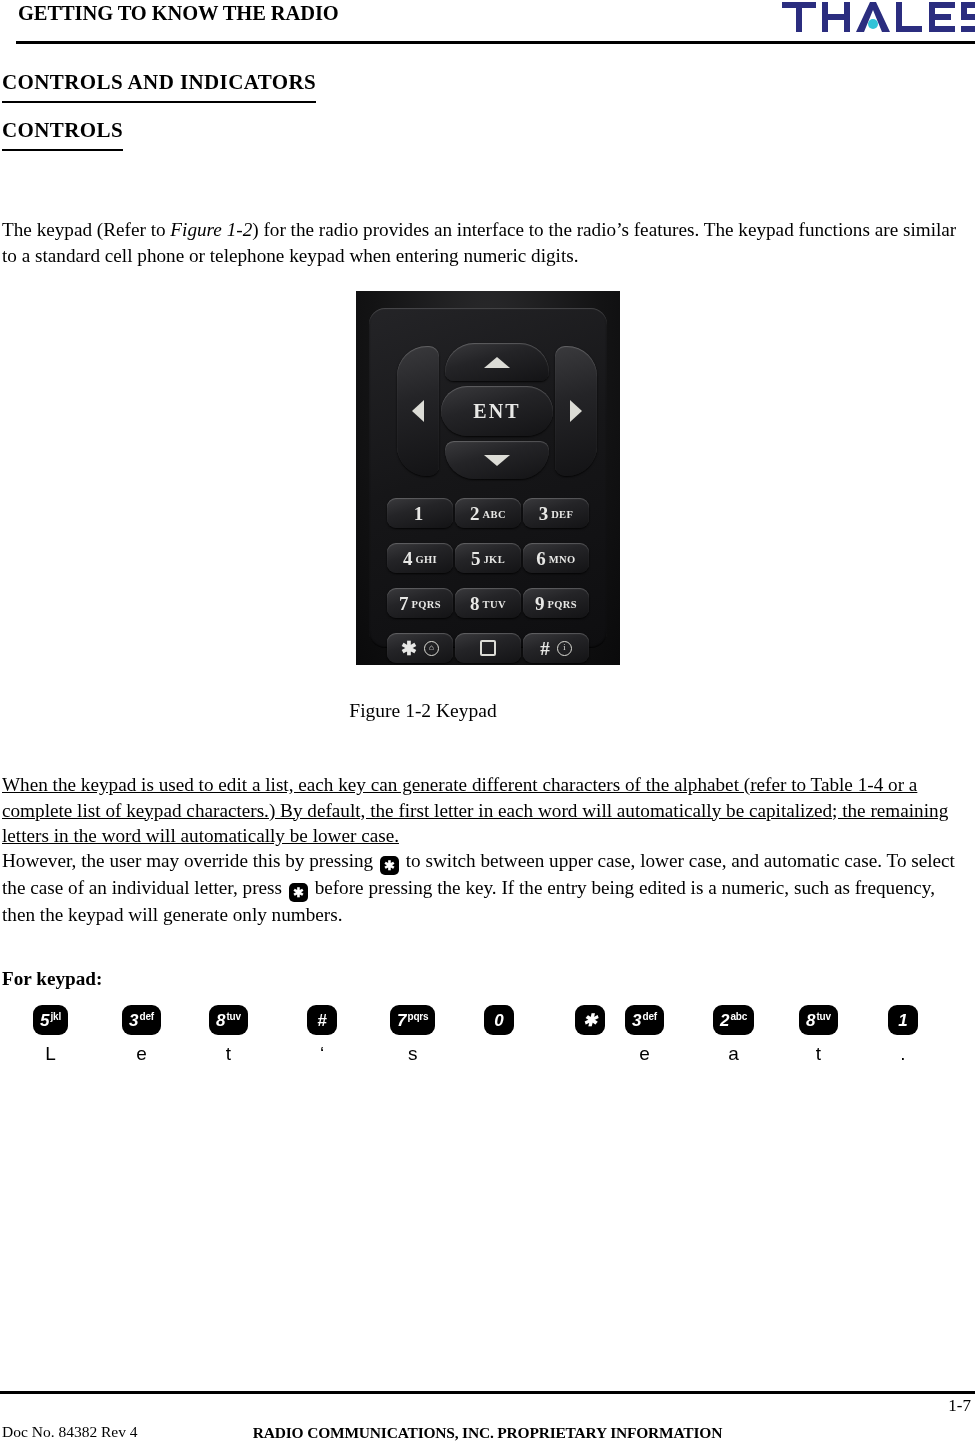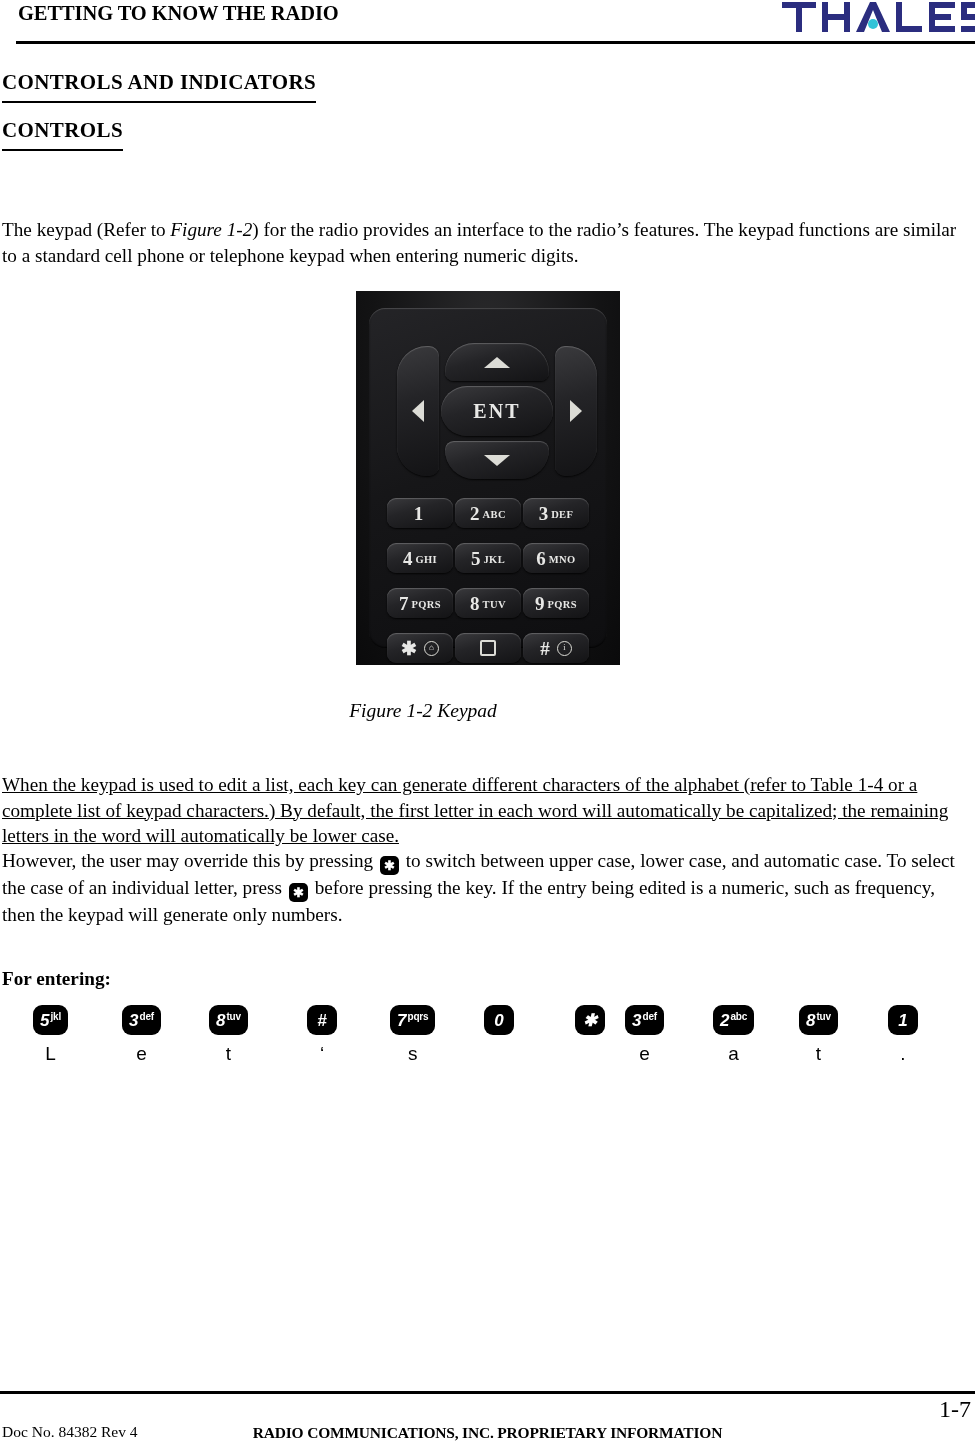--- a/index.html
+++ b/index.html
@@ -190,21 +190,20 @@
     border-radius: 2px;
   }
 
   
   #figure-caption {
     position: absolute;
     left: 0; top: 700px;
     width: 846px;
     text-align: center;
     font-size: 19.5px;
-    font-style: italic;
   }
 
   
   #for-example-label {
     position: absolute;
     left: 2px; top: 968px;
     font-size: 19.2px;
     font-weight: bold;
   }
   #key-sequence-row {
@@ -266,21 +265,21 @@
   }
   #footer-doc-no {
     position: absolute;
     left: 2px; top: 1399px;
     font-size: 15.5px;
     margin-top: 24px;
   }
   #footer-page-no {
     position: absolute;
     right: 4px; top: 1396px;
-    font-size: 24px;
+    font-size: 17px;
   }
   #footer-proprietary {
     position: absolute;
     left: 0; top: 1424px;
     width: 975px;
     text-align: center;
     font-size: 15.5px;
     font-weight: bold;
     letter-spacing: -0.2px;
   }
@@ -401,21 +400,21 @@
 
   </div>
 </div>
 
 <div id="figure-caption">Figure 1-2 Keypad</div>
 
 <div class="body-para" id="para-edit-list">When the keypad is used to edit a list, each key can generate different characters of the alphabet (refer to Table 1-4 or a complete list of keypad characters.)  By default, the first letter in each word will automatically be capitalized; the remaining letters in the word will automatically be lower case.</div>
 
 <div class="body-para" id="para-override"><span>However, the user may override this by pressing </span><span class="inline-key">✱</span><span> to switch between upper case, lower case, and automatic case.  To select the case of an individual letter, press </span><span class="inline-key">✱</span><span> before pressing the key.  If the entry being edited is a numeric, such as frequency, then the keypad will generate only numbers.</span></div>
 
-<div id="for-example-label">For entering:</div>
+<div id="for-example-label">For keypad:</div>
 
 <div id="key-sequence-row">
 
   <div class="seq-item" style="left:33px;">
     <span class="seq-badge">
       <span class="b-num">5</span>
       <span class="b-sub">jkl</span>
     </span>
     <span class="seq-letter">L</span>
   </div>

